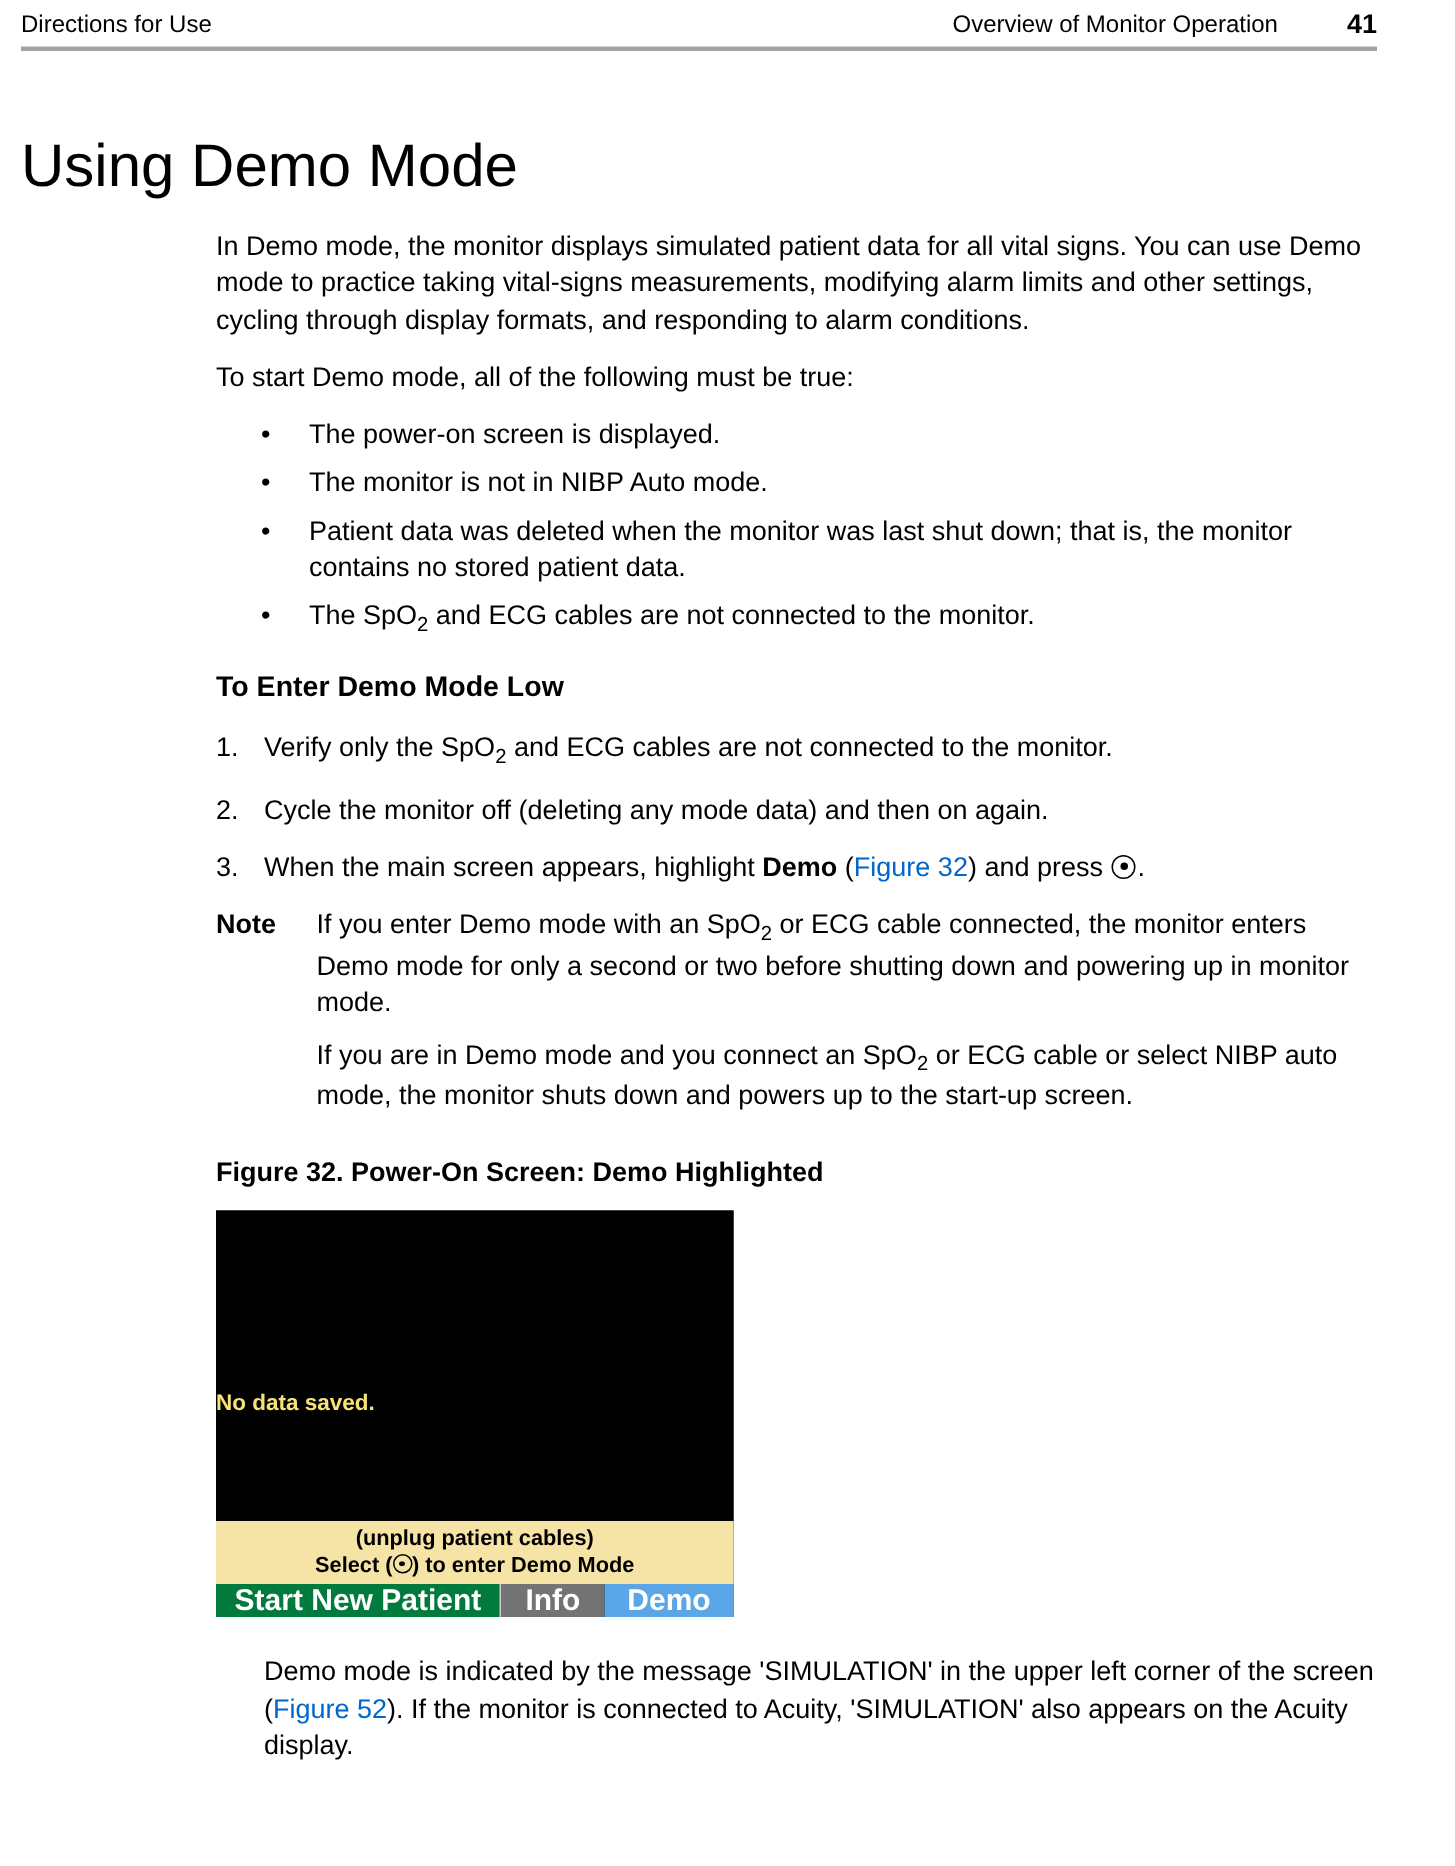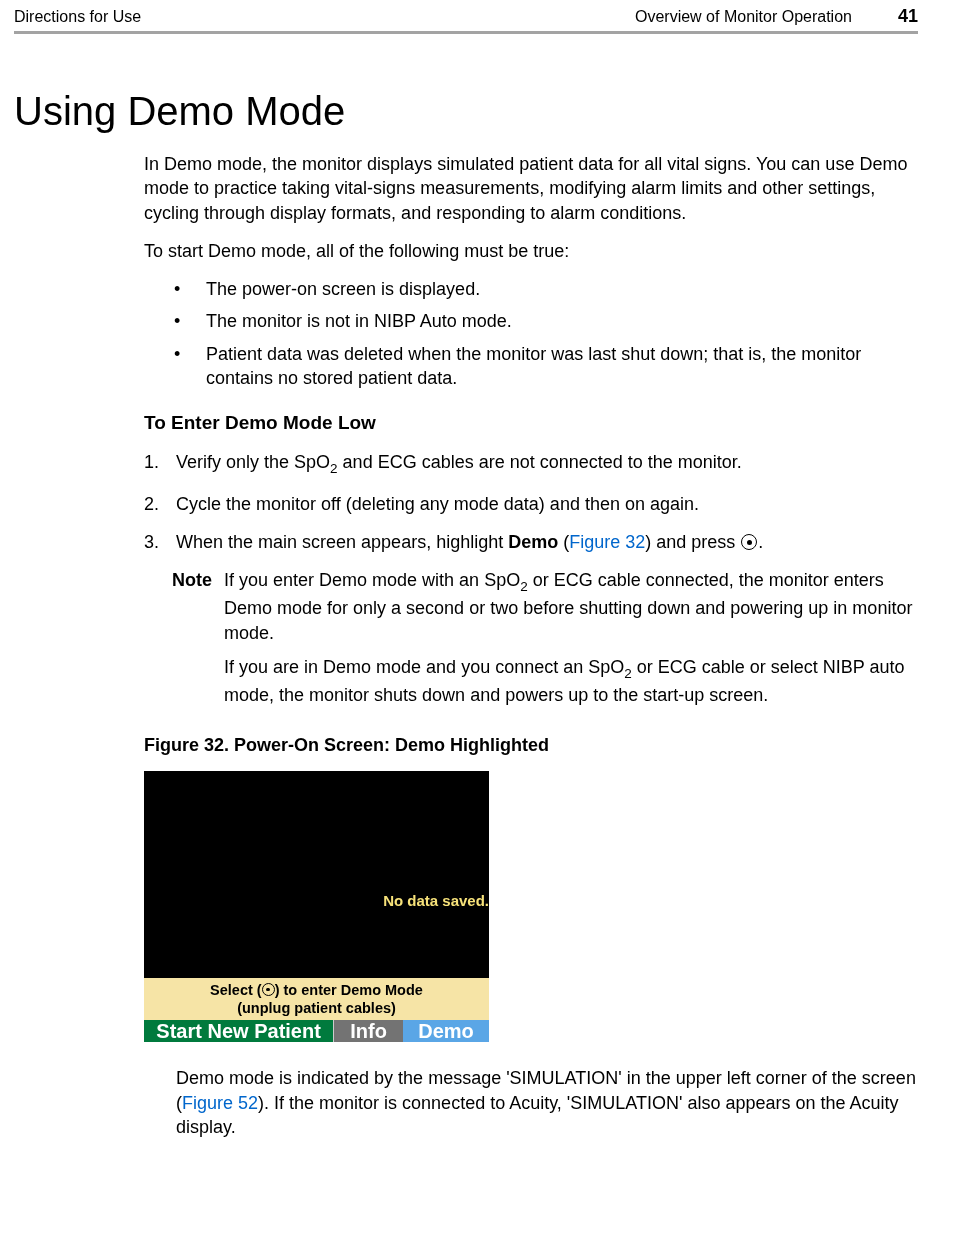--- a/index.html
+++ b/index.html
@@ -108,23 +108,22 @@
       content: "";
       position: absolute;
       width: 5px; height: 5px;
       background: #000;
       border-radius: 50%;
       top: 4.5px; left: 4.5px;
     }
 
     .note-row {
       display: flex;
-      gap: 12px;
+      gap: 27px;
       margin-bottom: 16px;
-      margin-left: 28px;
     }
     .note-label {
       font-weight: 700;
       font-size: 18px;
       flex: 0 0 auto;
       font-family: Arial, Helvetica, sans-serif;
     }
     .note-body { flex: 1; }
     .note-body p { margin: 0 0 10px 0; }
 
@@ -146,21 +145,21 @@
     }
     .monitor-status-bar {
       height: 52px;
       background: #000;
     }
     .monitor-center {
       height: 155px;
       background: #000;
       display: flex;
       align-items: center;
-      justify-content: flex-end;
+      justify-content: flex-start;
     }
     .monitor-center-text {
       color: #f7e27a;
       font-size: 15px;
       font-weight: 700;
     }
     .monitor-msg {
       background: #f6e4a6;
       color: #000;
       text-align: center;
@@ -223,20 +222,23 @@
   <div class="body-block">
 
     <p class="para">In Demo mode, the monitor displays simulated patient data for all vital signs. You can use Demo mode to practice taking vital-signs measurements, modifying alarm limits and other settings, cycling through display formats, and responding to alarm conditions.</p>
 
     <p class="para">To start Demo mode, all of the following must be true:</p>
 
     <ul class="bullets">
       <li>The power-on screen is displayed.</li>
       <li>The monitor is not in NIBP Auto mode.</li>
       <li>Patient data was deleted when the monitor was last shut down; that is, the monitor contains no stored patient data.</li>
+      <li>
+        <span>The SpO</span><span class="sub">2</span><span> and ECG cables are not connected to the monitor.</span>
+      </li>
     </ul>
 
     <h3 class="subhead">To Enter Demo Mode Low</h3>
 
     <ol class="steps">
       <li>
         <span>Verify only the SpO</span><span class="sub">2</span><span> and ECG cables are not connected to the monitor.</span>
       </li>
       <li>Cycle the monitor off (deleting any mode data) and then on again.</li>
       <li>
@@ -257,24 +259,24 @@
     </div>
 
     <div class="figure-caption">Figure 32.  Power-On Screen: Demo Highlighted</div>
 
     <div class="monitor">
       <div class="monitor-status-bar"></div>
       <div class="monitor-center">
         <div class="monitor-center-text">No data saved.</div>
       </div>
       <div class="monitor-msg">
+        <div>(unplug patient cables)</div>
         <div>
           <span>Select (</span><span class="msg-icon"></span><span>) to enter Demo Mode</span>
         </div>
-        <div>(unplug patient cables)</div>
       </div>
       <div class="softkeys">
         <div class="softkey sk1">Start New Patient</div>
         <div class="softkey sk2">Info</div>
         <div class="softkey sk3">Demo</div>
       </div>
     </div>
 
     <p class="para after-fig" style="margin-left:32px;">
       <span>Demo mode is indicated by the message 'SIMULATION' in the upper left corner of the screen (</span><span class="figlink">Figure 52</span><span>). If the monitor is connected to Acuity, 'SIMULATION' also appears on the Acuity display.</span>

